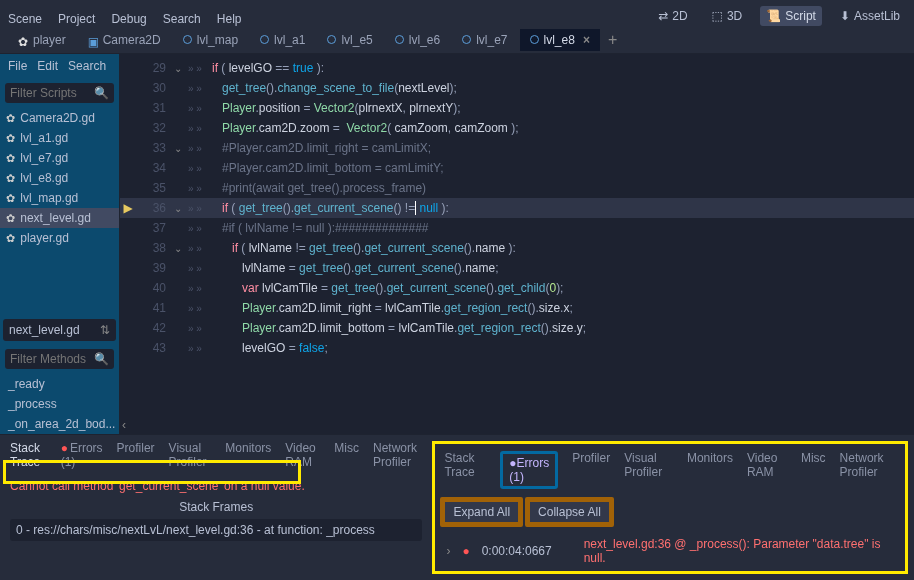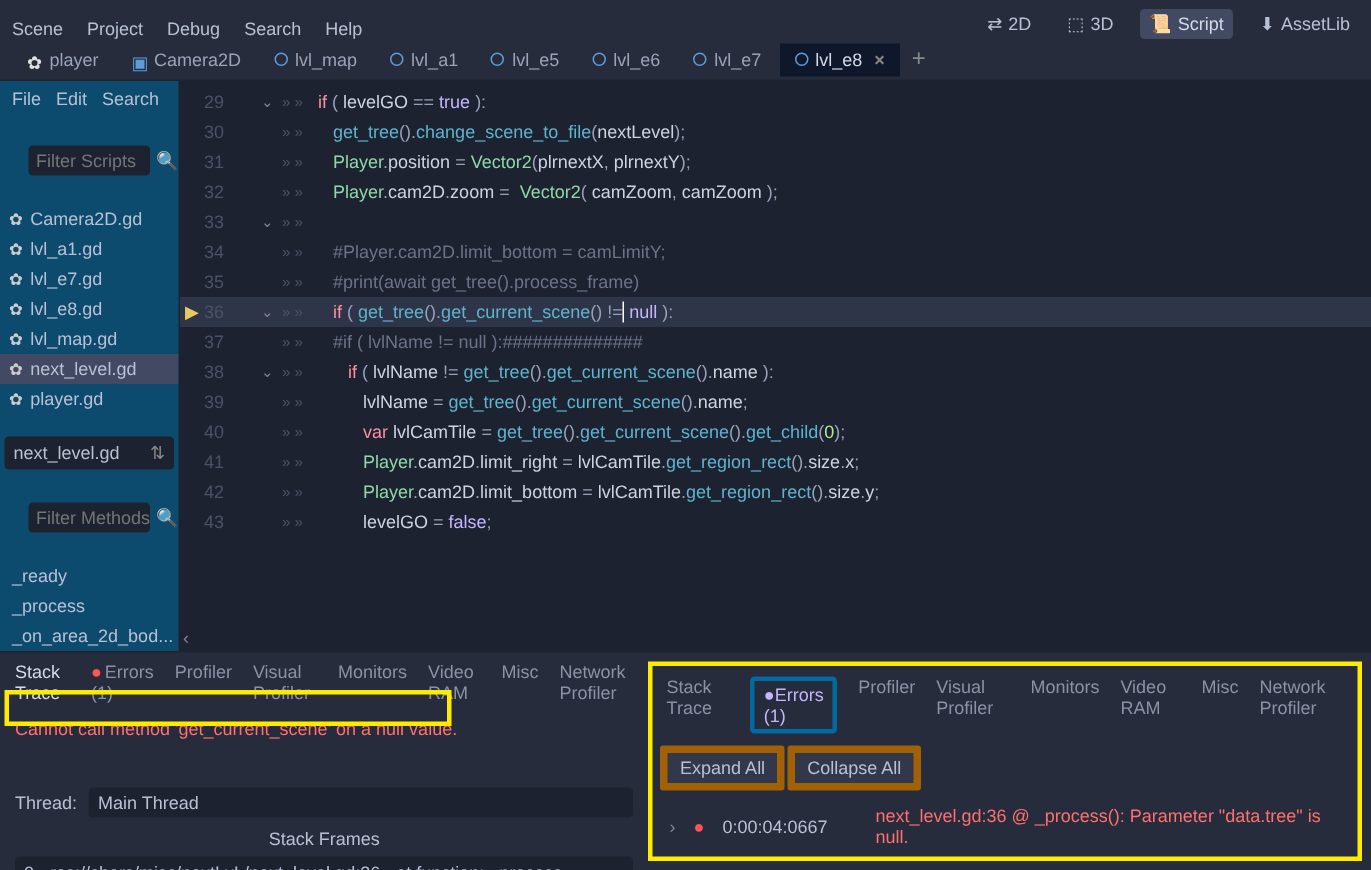--- a/index.html
+++ b/index.html
@@ -16,43 +16,43 @@
 .tab .ico{width:10px;height:10px;display:inline-block}
 .ico-cog{color:#e0e0e0}
 .ico-cam{color:#5b9dd9}
 .ico-circ{color:#5b9dd9;border:1.5px solid #5b9dd9;border-radius:50%;width:9px;height:9px}
 .close-x{color:#888;font-weight:bold;margin-left:3px}
 .addtab{color:#888;font-size:16px;padding:0 6px;cursor:pointer}
 .body{display:flex;height:calc(100% - 54px - 146px)}
 .sidebar{width:120px;background:#0c4a6e;display:flex;flex-direction:column;border-right:1px solid #1e2330}
 .sbmenu{display:flex;gap:10px;padding:5px 8px;color:#b8c0d4}
 .sbmenu span{cursor:pointer}
-.filterbox{display:flex;align-items:flex-start;padding:3px 5px;margin:19px;background:#1d2230;border-radius:3px}
+.filterbox{display:flex;align-items:flex-start;padding:3px 5px;margin:5px;background:#1d2230;border-radius:3px}
 .filterbox input{background:transparent;border:none;color:#b8c0d4;width:80px;outline:none}
 .filterbox .search{margin-left:auto;color:#888}
 .flist{flex:1;overflow:auto}
 .fitem{display:flex;align-items:center;gap:5px;padding:3px 6px;cursor:pointer}
 .fitem.sel{background:#414a62}
 .fitem .cog{color:#ccc;font-size:11px}
 .curfile{display:flex;align-items:center;padding:4px 6px;background:#1d2230;margin:3px;border-radius:3px}
 .curfile .swap{margin-left:auto;color:#888}
 .mlist .mitem{padding:3px 8px;cursor:pointer;white-space:nowrap;overflow:hidden}
 .editor{flex:1;background:#1d2230;overflow:auto;font-family:'Courier New',monospace;font-size:13px;position:relative}
 .codelines{padding:4px 0}
 .cline{display:flex;align-items:center;height:20px;white-space:pre}
 .cline.hl{background:#2f3548}
 .cline .ptr{width:16px;text-align:center;color:#e6c960}
-.cline .ln{width:38px;text-align:left;color:#4a5268;padding-right:8px}
+.cline .ln{width:38px;text-align:right;color:#4a5268;padding-right:8px}
 .cline .fold{width:14px;color:#888;font-size:10px}
 .cline .marks{width:24px;color:#4a5268;font-size:10px}
 .cline .code{color:#cdd3e0}
 .kw{color:#ff8ea3}
 .fn{color:#5fb3ce}
 .cls{color:#8fd9a8}
-.lit{color:#c4b5fd}
+.lit{color:#0ea5e9}
 .num{color:#b5e890}
 .cmt{color:#6a7388}
 .op{color:#96a0b8}
 .collapse-handle{position:absolute;left:2px;bottom:2px;color:#888;cursor:pointer}
 .bottom{height:146px;background:#262c3b;border-top:1px solid #1e2330;display:flex}
 .bpanel{flex:1;display:flex;flex-direction:column;position:relative}
 .btabs{display:flex;gap:14px;padding:6px 10px;color:#8a92a6}
 .btabs .bt{cursor:pointer}
 .btabs .bt.active{color:#d4dae8}
 .btabs .dot{color:#ff5555;margin-right:2px}
@@ -200,21 +200,21 @@
     </div>
   </div>
 
   <div class="editor">
 
     <div class="codelines">
 <div class="cline"><span class="ptr"></span><span class="ln">29</span><span class="fold">⌄</span><span class="marks">» »</span><span class="code"><span class="kw">if</span> <span class="op">(</span> levelGO <span class="op">==</span> <span class="lit">true</span> <span class="op">):</span></span></div>
 <div class="cline"><span class="ptr"></span><span class="ln">30</span><span class="fold"></span><span class="marks">» »</span><span class="code">   <span class="fn">get_tree</span><span class="op">().</span><span class="fn">change_scene_to_file</span><span class="op">(</span>nextLevel<span class="op">);</span></span></div>
 <div class="cline"><span class="ptr"></span><span class="ln">31</span><span class="fold"></span><span class="marks">» »</span><span class="code">   <span class="cls">Player</span><span class="op">.</span>position <span class="op">=</span> <span class="cls">Vector2</span><span class="op">(</span>plrnextX<span class="op">,</span> plrnextY<span class="op">);</span></span></div>
 <div class="cline"><span class="ptr"></span><span class="ln">32</span><span class="fold"></span><span class="marks">» »</span><span class="code">   <span class="cls">Player</span><span class="op">.</span>cam2D<span class="op">.</span>zoom <span class="op">=</span>  <span class="cls">Vector2</span><span class="op">(</span> camZoom<span class="op">,</span> camZoom <span class="op">);</span></span></div>
-<div class="cline"><span class="ptr"></span><span class="ln">33</span><span class="fold">⌄</span><span class="marks">» »</span></div>
+<div class="cline"><span class="ptr"></span><span class="ln">33</span><span class="fold">⌄</span><span class="marks">» »</span><span class="code">   <span class="cmt">#Player.cam2D.limit_right = camLimitX;</span></span></div>
 <div class="cline"><span class="ptr"></span><span class="ln">34</span><span class="fold"></span><span class="marks">» »</span><span class="code">   <span class="cmt">#Player.cam2D.limit_bottom = camLimitY;</span></span></div>
 <div class="cline"><span class="ptr"></span><span class="ln">35</span><span class="fold"></span><span class="marks">» »</span><span class="code">   <span class="cmt">#print(await get_tree().process_frame)</span></span></div>
 <div class="cline hl"><span class="ptr">▶</span><span class="ln">36</span><span class="fold">⌄</span><span class="marks">» »</span><span class="code">   <span class="kw">if</span> <span class="op">(</span> <span class="fn">get_tree</span><span class="op">().</span><span class="fn">get_current_scene</span><span class="op">()</span> <span class="op">!=</span><span style="border-left:1px solid #fff"> </span><span class="lit">null</span> <span class="op">):</span></span></div>
 <div class="cline"><span class="ptr"></span><span class="ln">37</span><span class="fold"></span><span class="marks">» »</span><span class="code">   <span class="cmt">#if ( lvlName != null ):##############</span></span></div>
 <div class="cline"><span class="ptr"></span><span class="ln">38</span><span class="fold">⌄</span><span class="marks">» »</span><span class="code">      <span class="kw">if</span> <span class="op">(</span> lvlName <span class="op">!=</span> <span class="fn">get_tree</span><span class="op">().</span><span class="fn">get_current_scene</span><span class="op">().</span>name <span class="op">):</span></span></div>
 <div class="cline"><span class="ptr"></span><span class="ln">39</span><span class="fold"></span><span class="marks">» »</span><span class="code">         lvlName <span class="op">=</span> <span class="fn">get_tree</span><span class="op">().</span><span class="fn">get_current_scene</span><span class="op">().</span>name<span class="op">;</span></span></div>
 <div class="cline"><span class="ptr"></span><span class="ln">40</span><span class="fold"></span><span class="marks">» »</span><span class="code">         <span class="kw">var</span> lvlCamTile <span class="op">=</span> <span class="fn">get_tree</span><span class="op">().</span><span class="fn">get_current_scene</span><span class="op">().</span><span class="fn">get_child</span><span class="op">(</span><span class="num">0</span><span class="op">);</span></span></div>
 <div class="cline"><span class="ptr"></span><span class="ln">41</span><span class="fold"></span><span class="marks">» »</span><span class="code">         <span class="cls">Player</span><span class="op">.</span>cam2D<span class="op">.</span>limit_right <span class="op">=</span> lvlCamTile<span class="op">.</span><span class="fn">get_region_rect</span><span class="op">().</span>size<span class="op">.</span>x<span class="op">;</span></span></div>
 <div class="cline"><span class="ptr"></span><span class="ln">42</span><span class="fold"></span><span class="marks">» »</span><span class="code">         <span class="cls">Player</span><span class="op">.</span>cam2D<span class="op">.</span>limit_bottom <span class="op">=</span> lvlCamTile<span class="op">.</span><span class="fn">get_region_rect</span><span class="op">().</span>size<span class="op">.</span>y<span class="op">;</span></span></div>
 <div class="cline"><span class="ptr"></span><span class="ln">43</span><span class="fold"></span><span class="marks">» »</span><span class="code">         levelGO <span class="op">=</span> <span class="lit">false</span><span class="op">;</span></span></div>
@@ -230,24 +230,20 @@
       <span class="bt"><span class="dot">●</span><span>Errors (1)</span></span>
       <span class="bt">Profiler</span>
       <span class="bt">Visual Profiler</span>
       <span class="bt">Monitors</span>
       <span class="bt">Video RAM</span>
       <span class="bt">Misc</span>
       <span class="bt">Network Profiler</span>
     </div>
     <div class="err-msg">Cannot call method 'get_current_scene' on a null value.</div>
     <div class="hlbox1"></div>
-    <div class="thread-row">
-      <span>Thread:</span>
-      <div class="tbox">Main Thread</div>
-    </div>
     <div class="sf-header">Stack Frames</div>
     <div class="sf-row">0 - res://chars/misc/nextLvL/next_level.gd:36 - at function: _process</div>
   </div>
   <div class="rpanel">
     <div class="hlbox2"></div>
     <div class="rpanel-inner">
       <div class="rbtabs">
         <span class="bt">Stack Trace</span>
         <span class="bt active"><span class="dot">●</span><span>Errors (1)</span></span>
         <span class="bt">Profiler</span>

